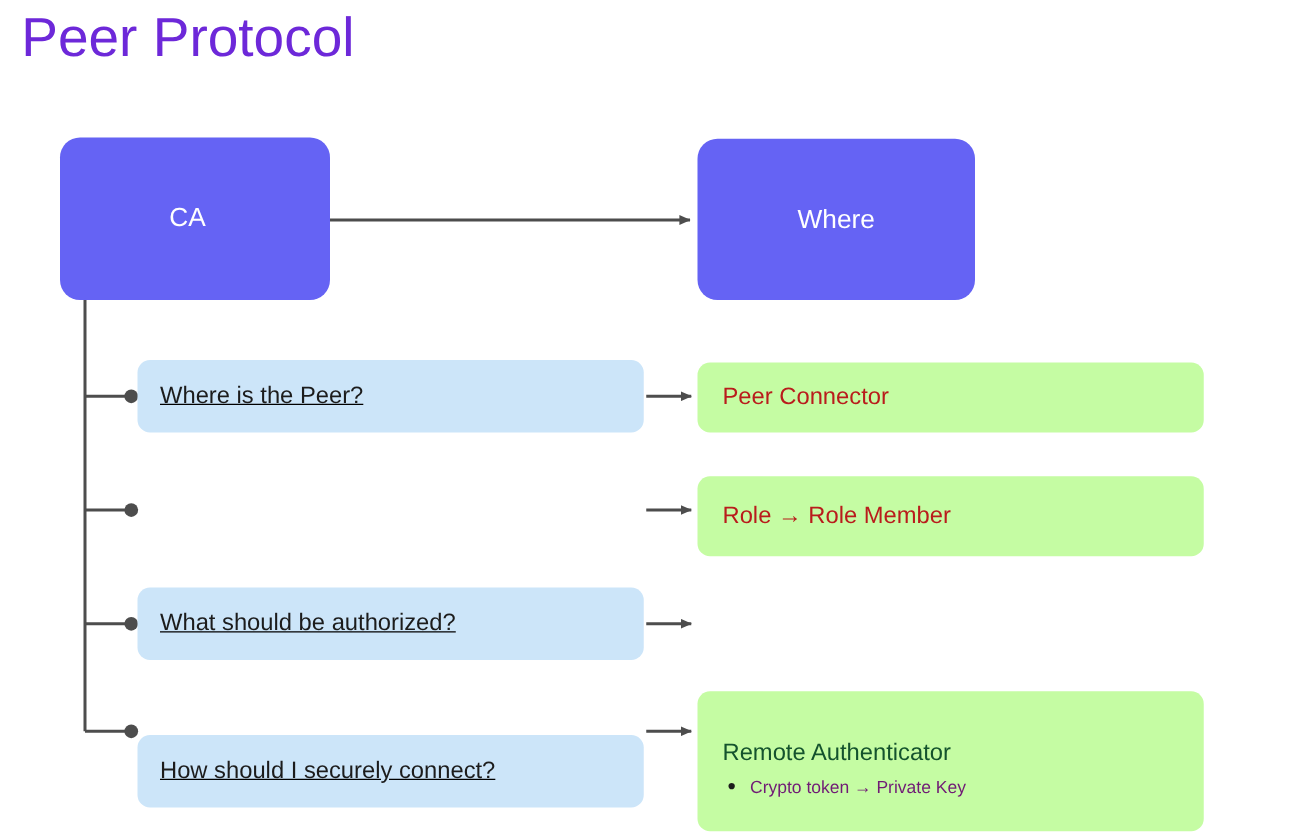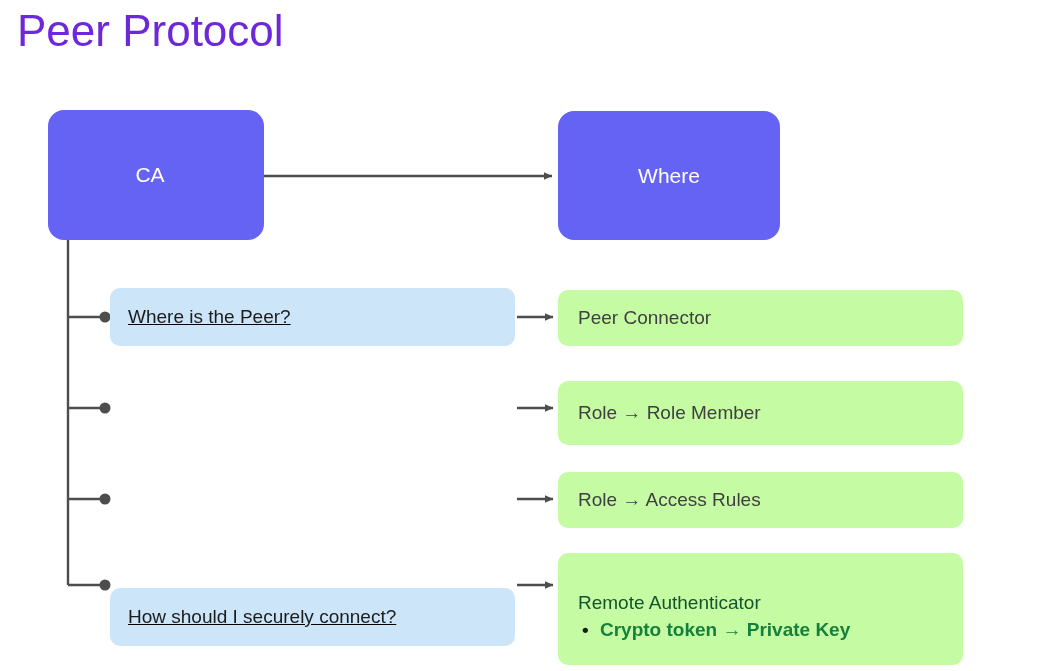--- a/index.html
+++ b/index.html
@@ -62,45 +62,44 @@
     color: #1c1c1c;
     font-size: 19px;
     line-height: 24px;
   }
   .node-answer {
     background: #C5FCA3;
     border-radius: 10px;
     padding-left: 20px;
   }
   .node-answer .node-label {
-    color: #404040;
+    color: #b91c1c;
     font-size: 19px;
     line-height: 24px;
   }
   .answer-block {
     display: flex;
     flex-direction: column;
     justify-content: center;
   }
   .answer-title {
     color: #14532d;
     font-size: 19px;
     line-height: 27px;
   }
   .answer-list {
     margin: 0;
     padding: 0 0 0 22px;
     list-style: none;
   }
   .answer-list li {
-    color: #15803d;
-    font-size: 19px;
+    color: #701a75;
+    font-size: 14px;
     line-height: 27px;
     position: relative;
-    font-weight: bold;
   }
   .answer-list li::before {
     content: "\2022";
     position: absolute;
     left: -18px;
     top: 0;
     color: #1c1c1c;
     font-size: 19px;
     line-height: 27px;
   }
@@ -152,36 +151,36 @@
 
   <div class="node node-actor" style="left:558px; top:111px; width:222px; height:129px;">
     <span class="node-label">Where</span>
   </div>
 
   <div class="node node-question" style="left:110px; top:288px; width:405px; height:58px;">
     <span class="node-label">Where is the Peer?</span>
   </div>
 
 
+  <div class="node node-question" style="left:110px; top:470px; width:405px; height:58px;">
+    <span class="node-label">What should be authorized?</span>
+  </div>
 
   <div class="node node-question" style="left:110px; top:588px; width:405px; height:58px;">
     <span class="node-label">How should I securely connect?</span>
   </div>
 
   <div class="node node-answer" style="left:558px; top:290px; width:405px; height:56px;">
     <span class="node-label">Peer Connector</span>
   </div>
 
   <div class="node node-answer" style="left:558px; top:381px; width:405px; height:64px;">
     <span class="node-label">Role → Role Member</span>
   </div>
 
-  <div class="node node-answer" style="left:558px; top:472px; width:405px; height:56px;">
-    <span class="node-label">Role → Access Rules</span>
-  </div>
 
   <div class="node node-answer answer-block" style="left:558px; top:553px; width:405px; height:112px; align-items:stretch; padding-top:14px;">
     <div class="answer-title">Remote Authenticator</div>
     <ul class="answer-list">
       <li>Crypto token → Private Key</li>
     </ul>
   </div>
 
 </div>
 

